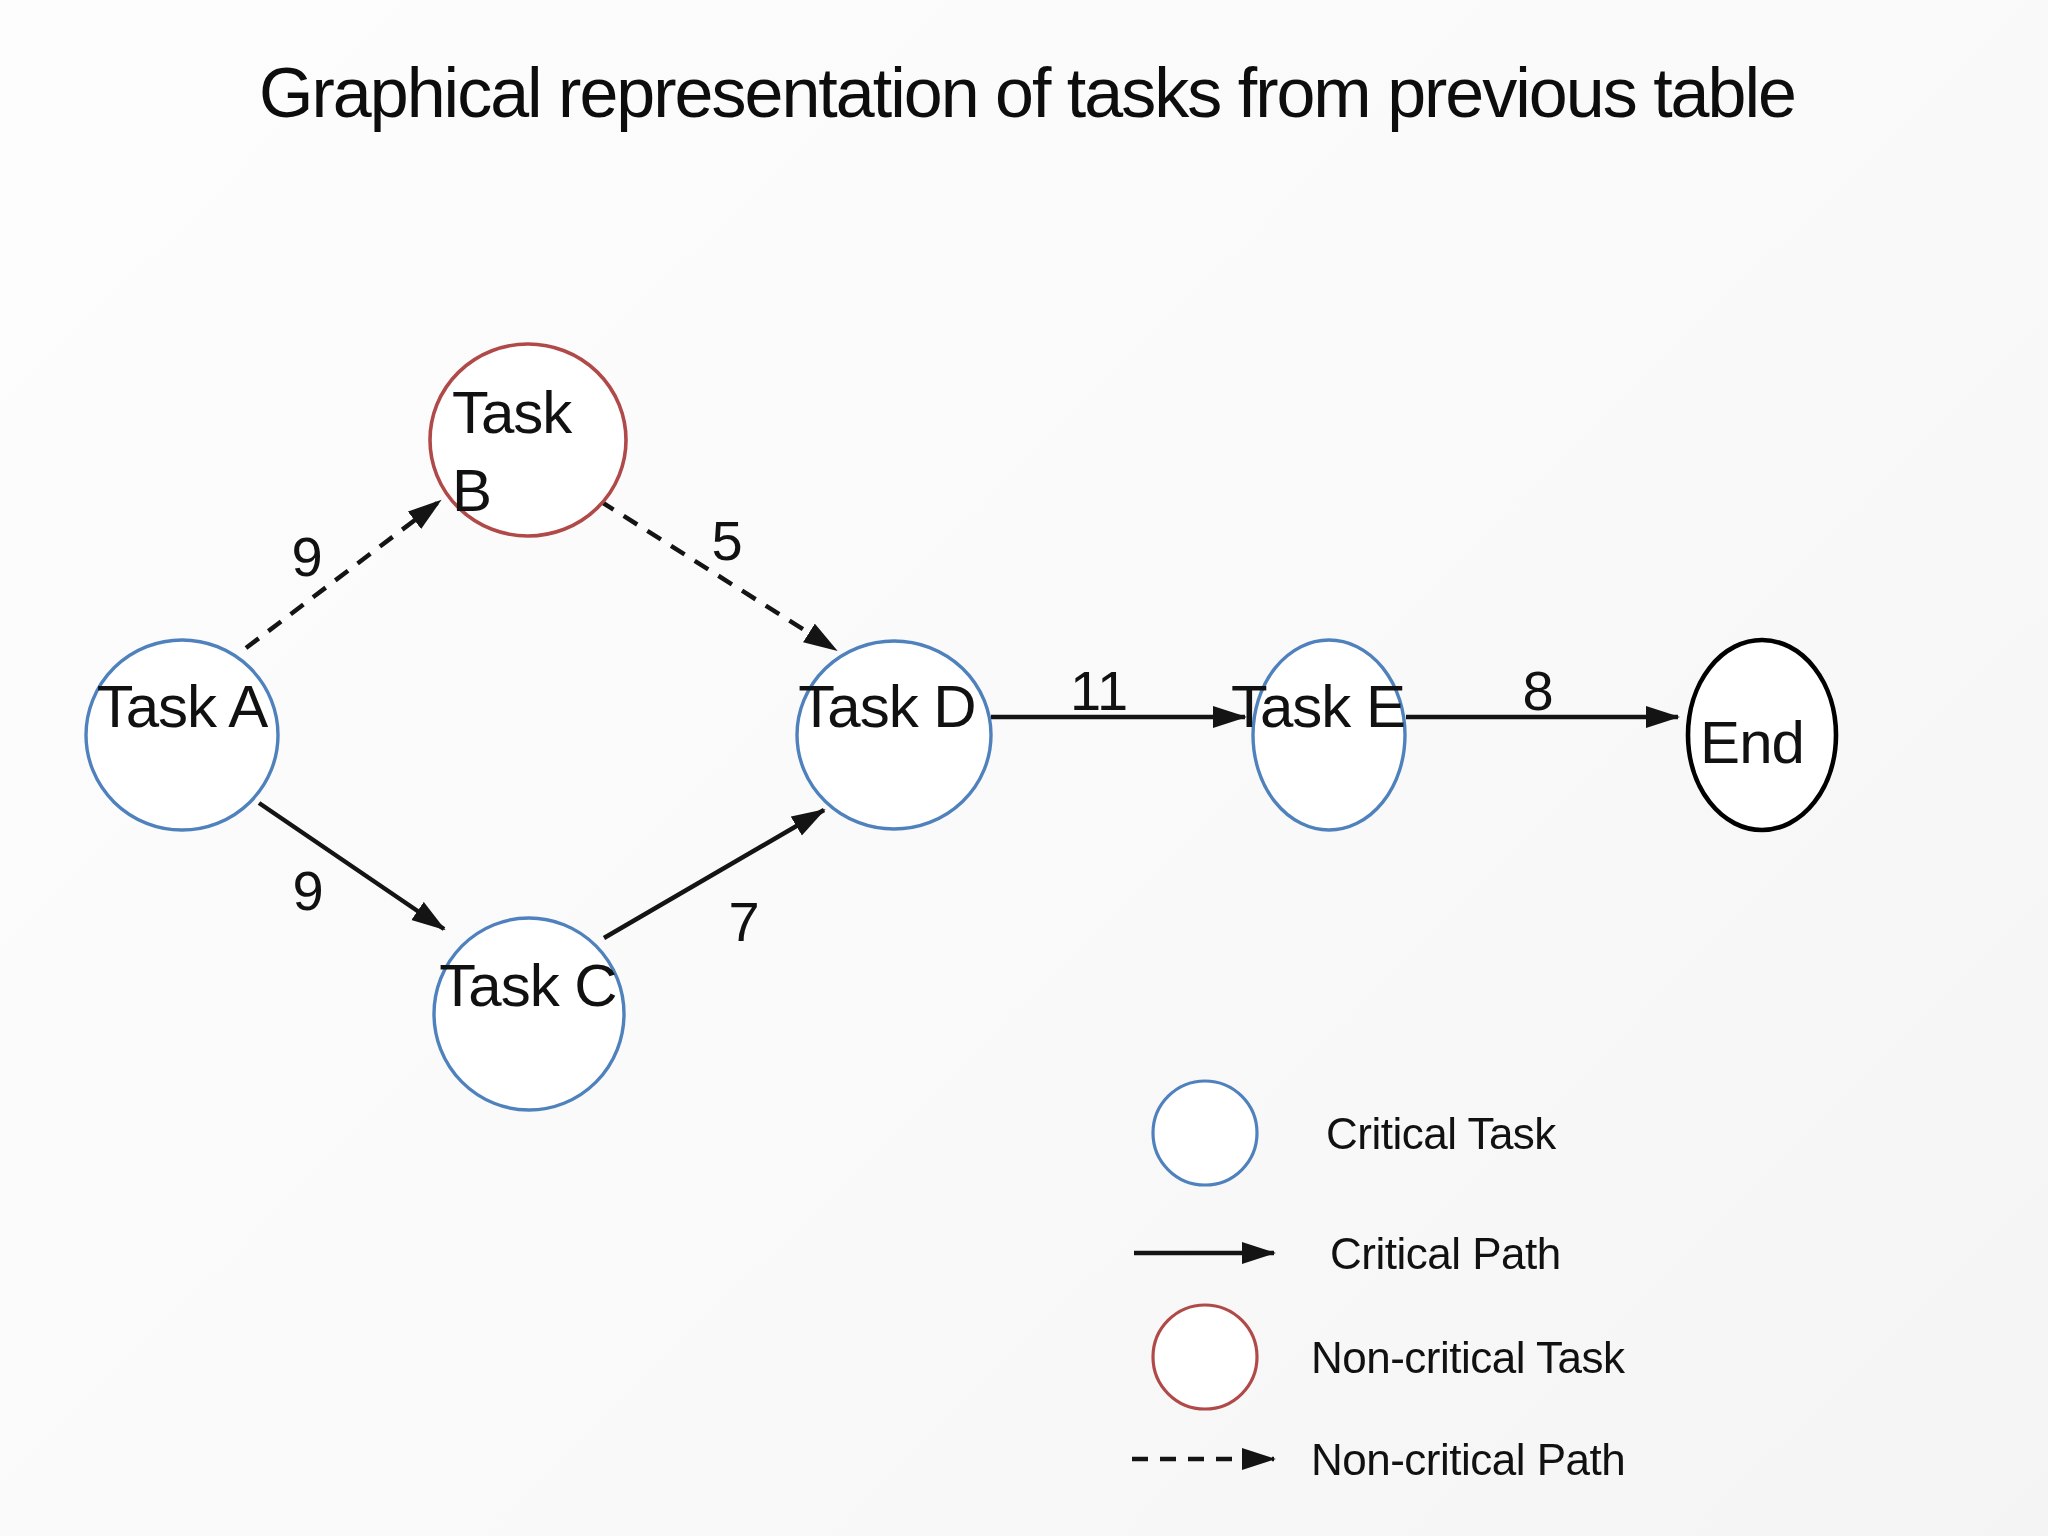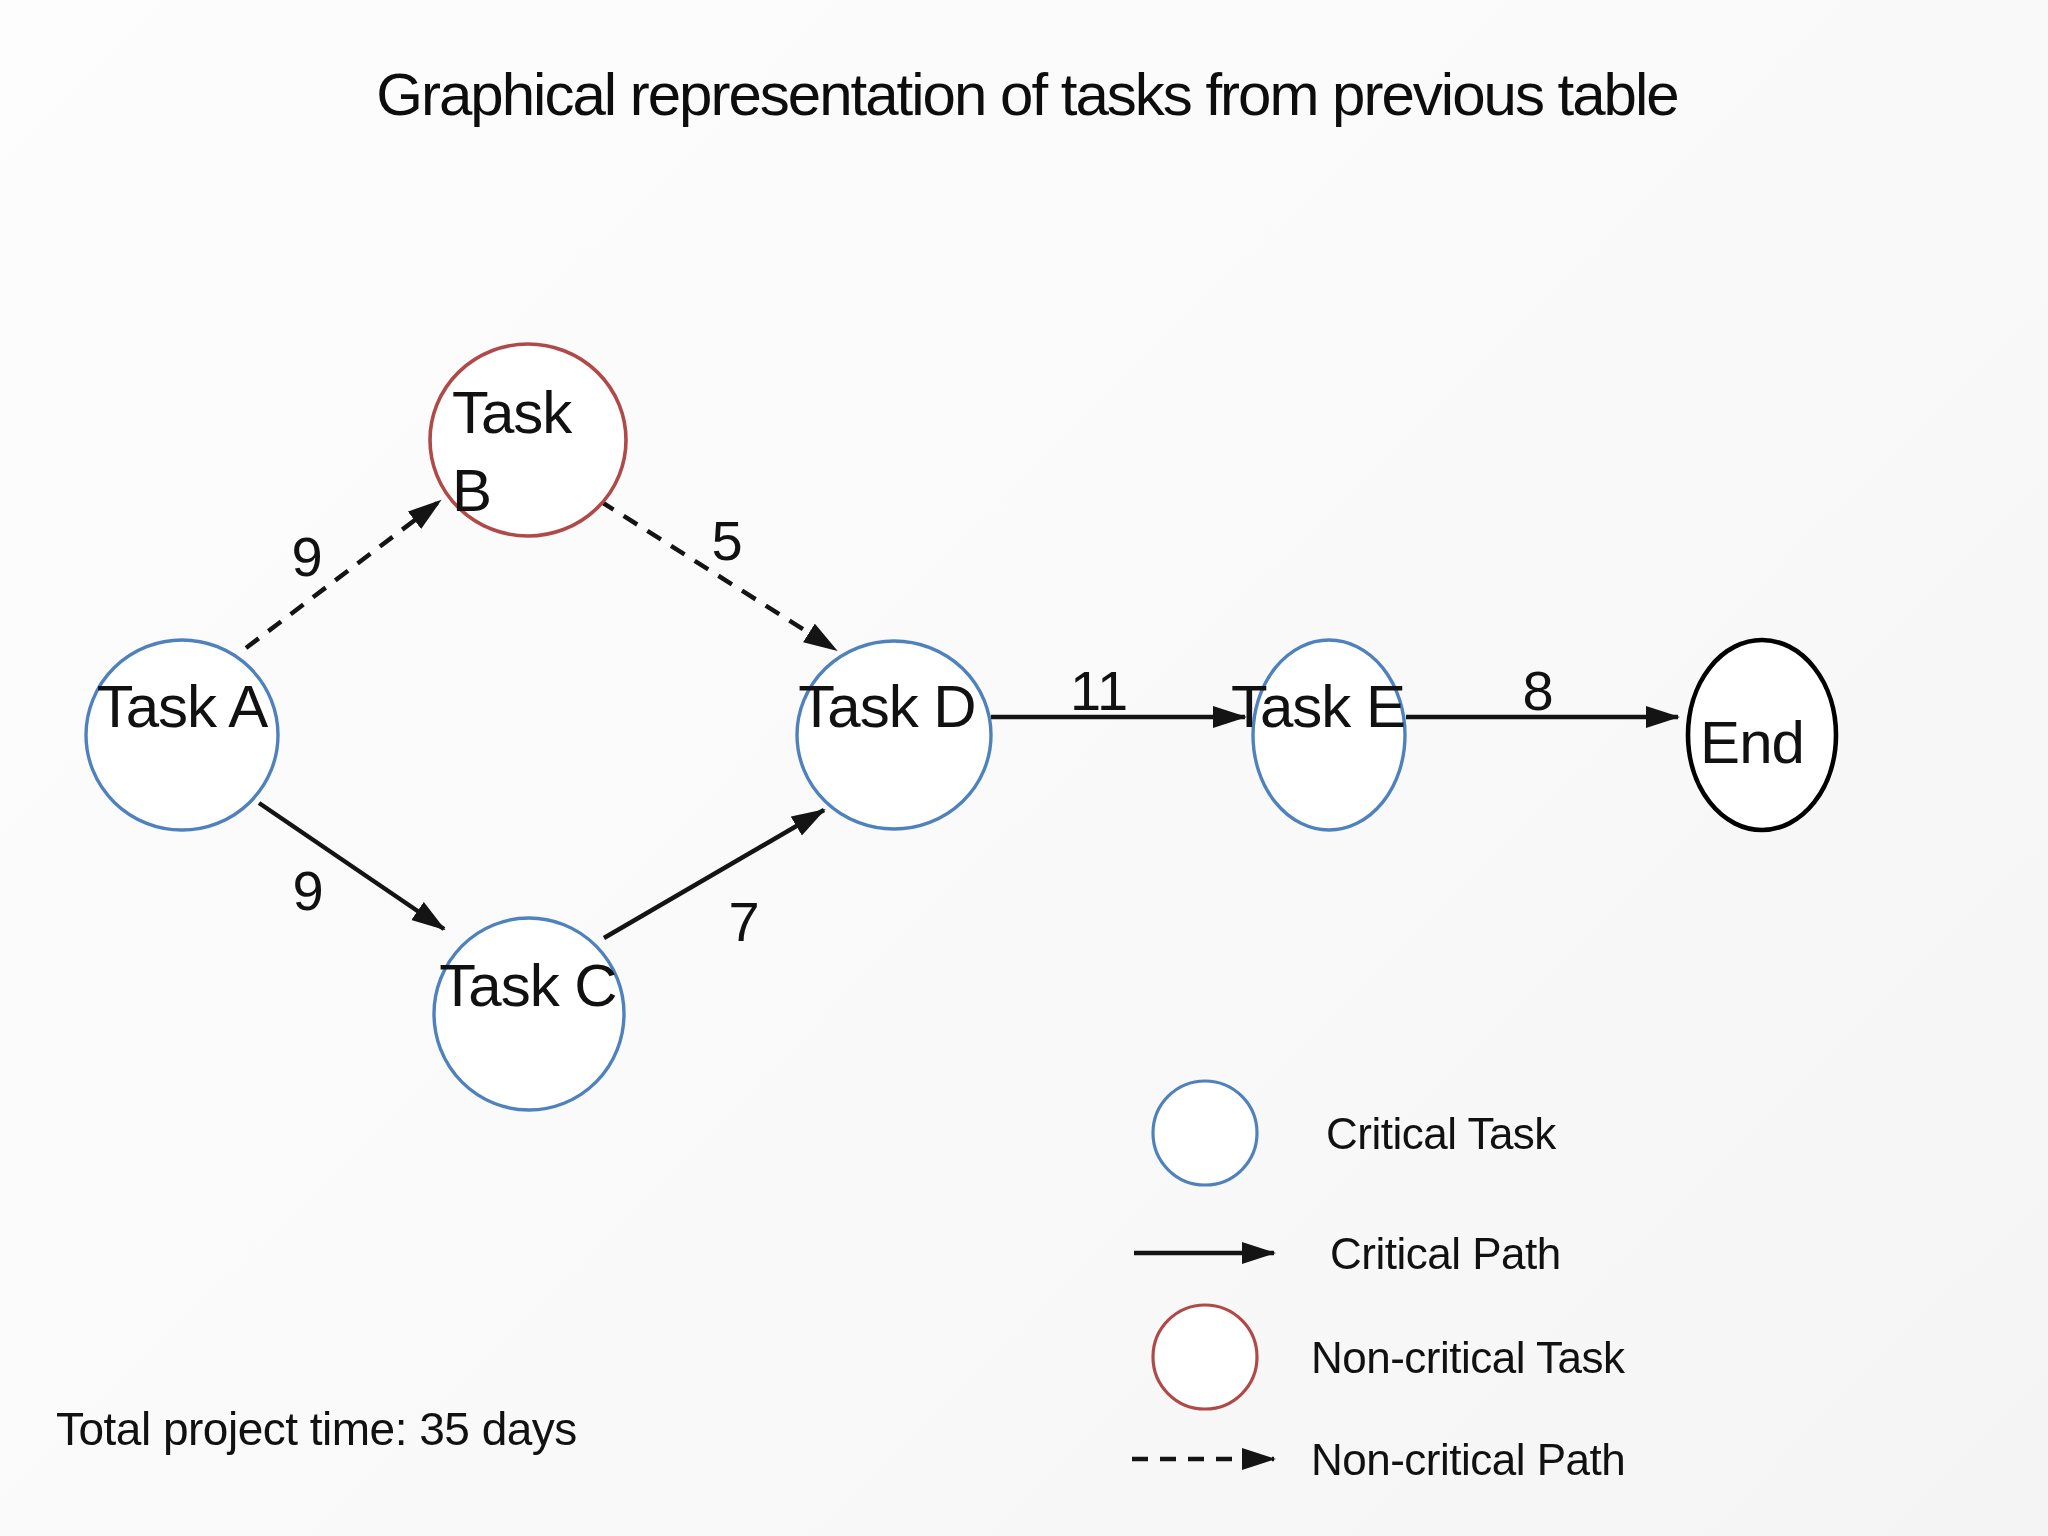--- a/index.html
+++ b/index.html
@@ -6,24 +6,24 @@
   .page{
     position:relative;
     width:2048px;height:1536px;
     background:linear-gradient(135deg,#fdfdfd 0%,#f9f9f9 60%,#f4f4f4 100%);
     overflow:hidden;
     font-family:"Liberation Sans","DejaVu Sans",sans-serif;
   }
   .title{
     position:absolute;
     top:52px;left:6px;right:0;
-    margin:8px auto;
+    margin:0 auto;
     width:1960px;
     text-align:center;
-    font-size:60px;
+    font-size:70px;
     font-weight:400;
     letter-spacing:-2px;
     line-height:1.18;
     color:#0d0d0d;
   }
   .footer-text{
     position:absolute;
     left:56px;top:1402px;
     font-size:46px;
     letter-spacing:-0.5px;
@@ -103,15 +103,14 @@
           <ellipse cx="1205" cy="1357" rx="52" ry="52" class="node-shape" stroke="#b04a48" stroke-width="3.2"></ellipse>
           <text x="1311" y="1357" class="legend-label">Non-critical Task</text>
         </g>
         <g>
           <line x1="1132" y1="1459" x2="1274" y2="1459" class="edge dashed" marker-end="url(#arrowhead)"></line>
           <text x="1311" y="1459" class="legend-label">Non-critical Path</text>
         </g>
       </g>
   </svg>
 
-  <div class="footer-text">Total project time: 35 days</div>
 
 </div>
 
 </body></html>

